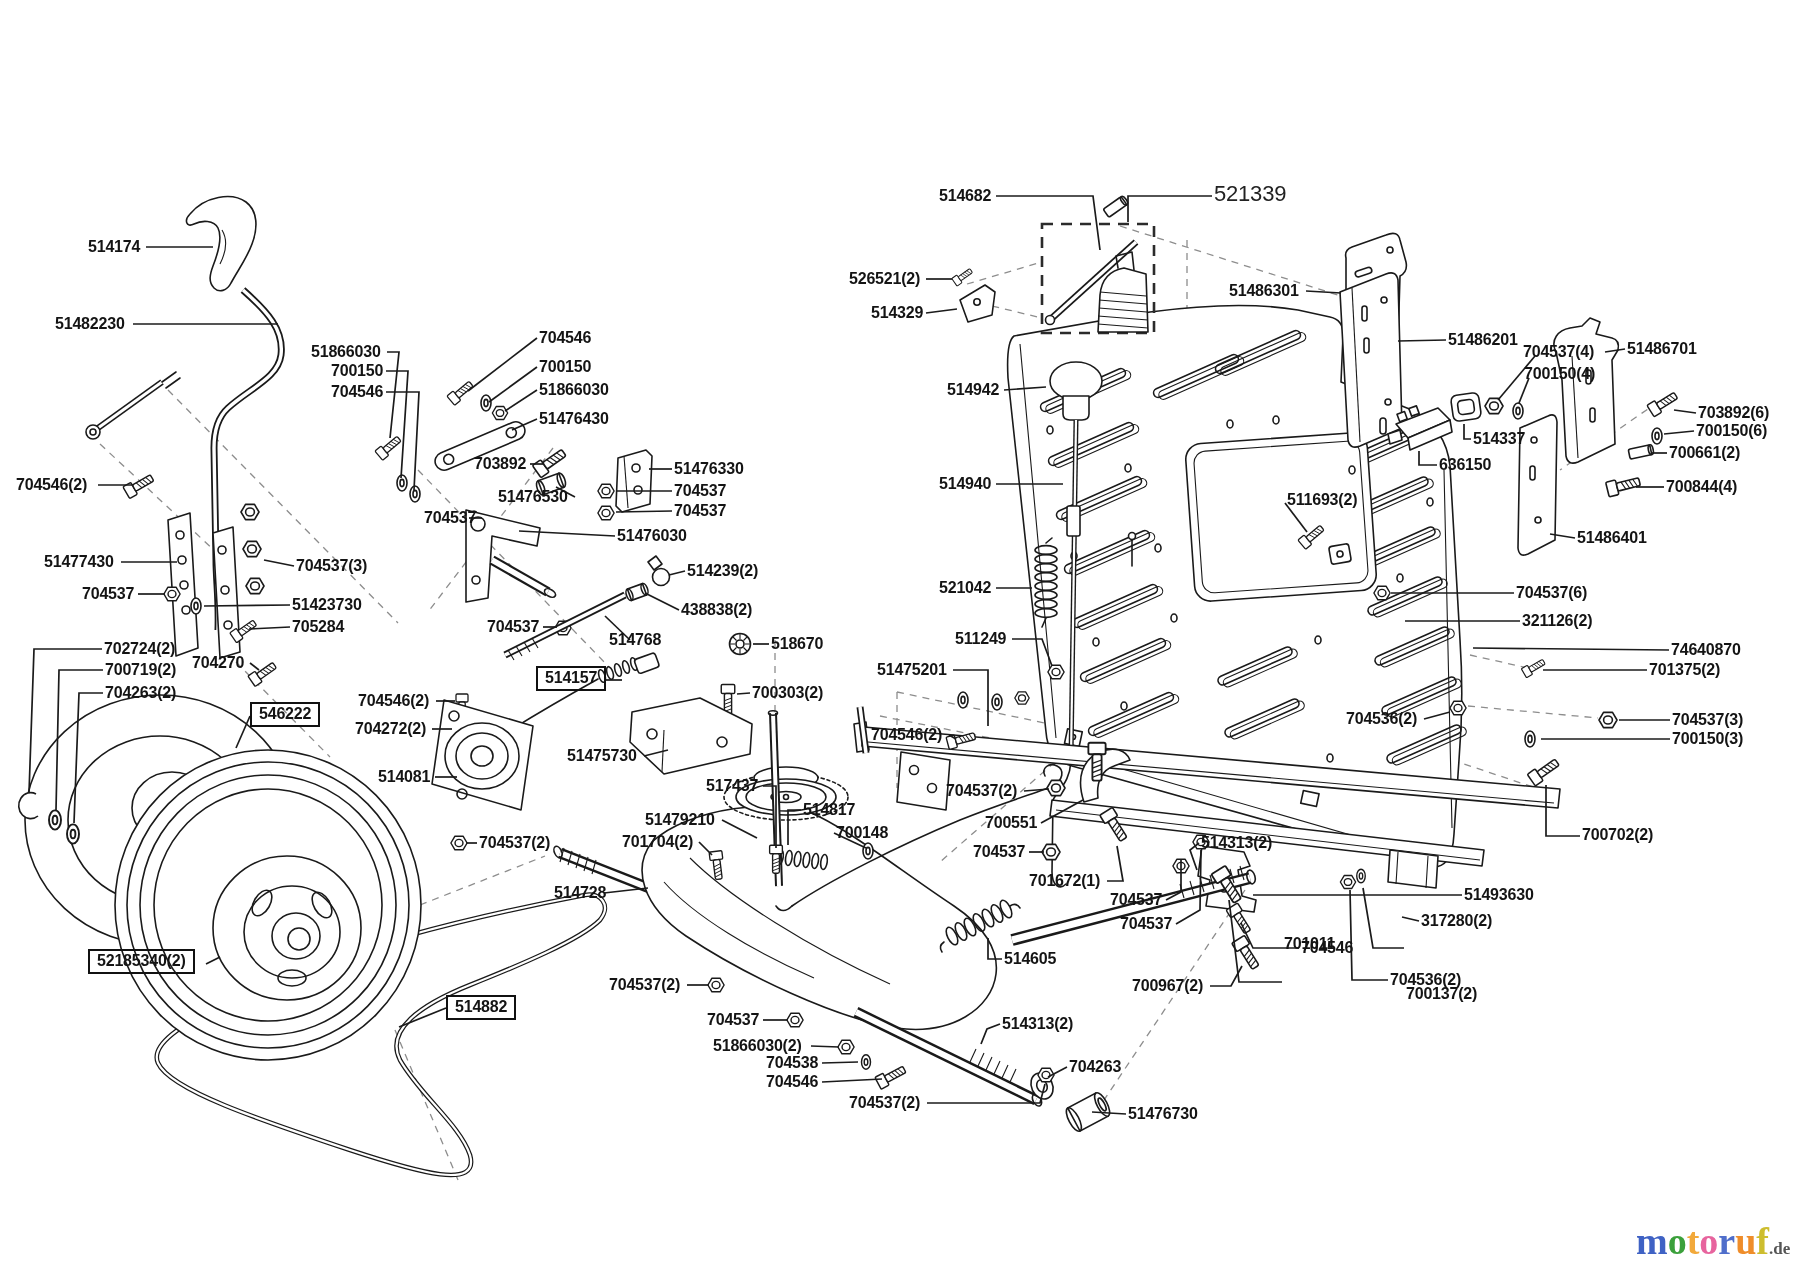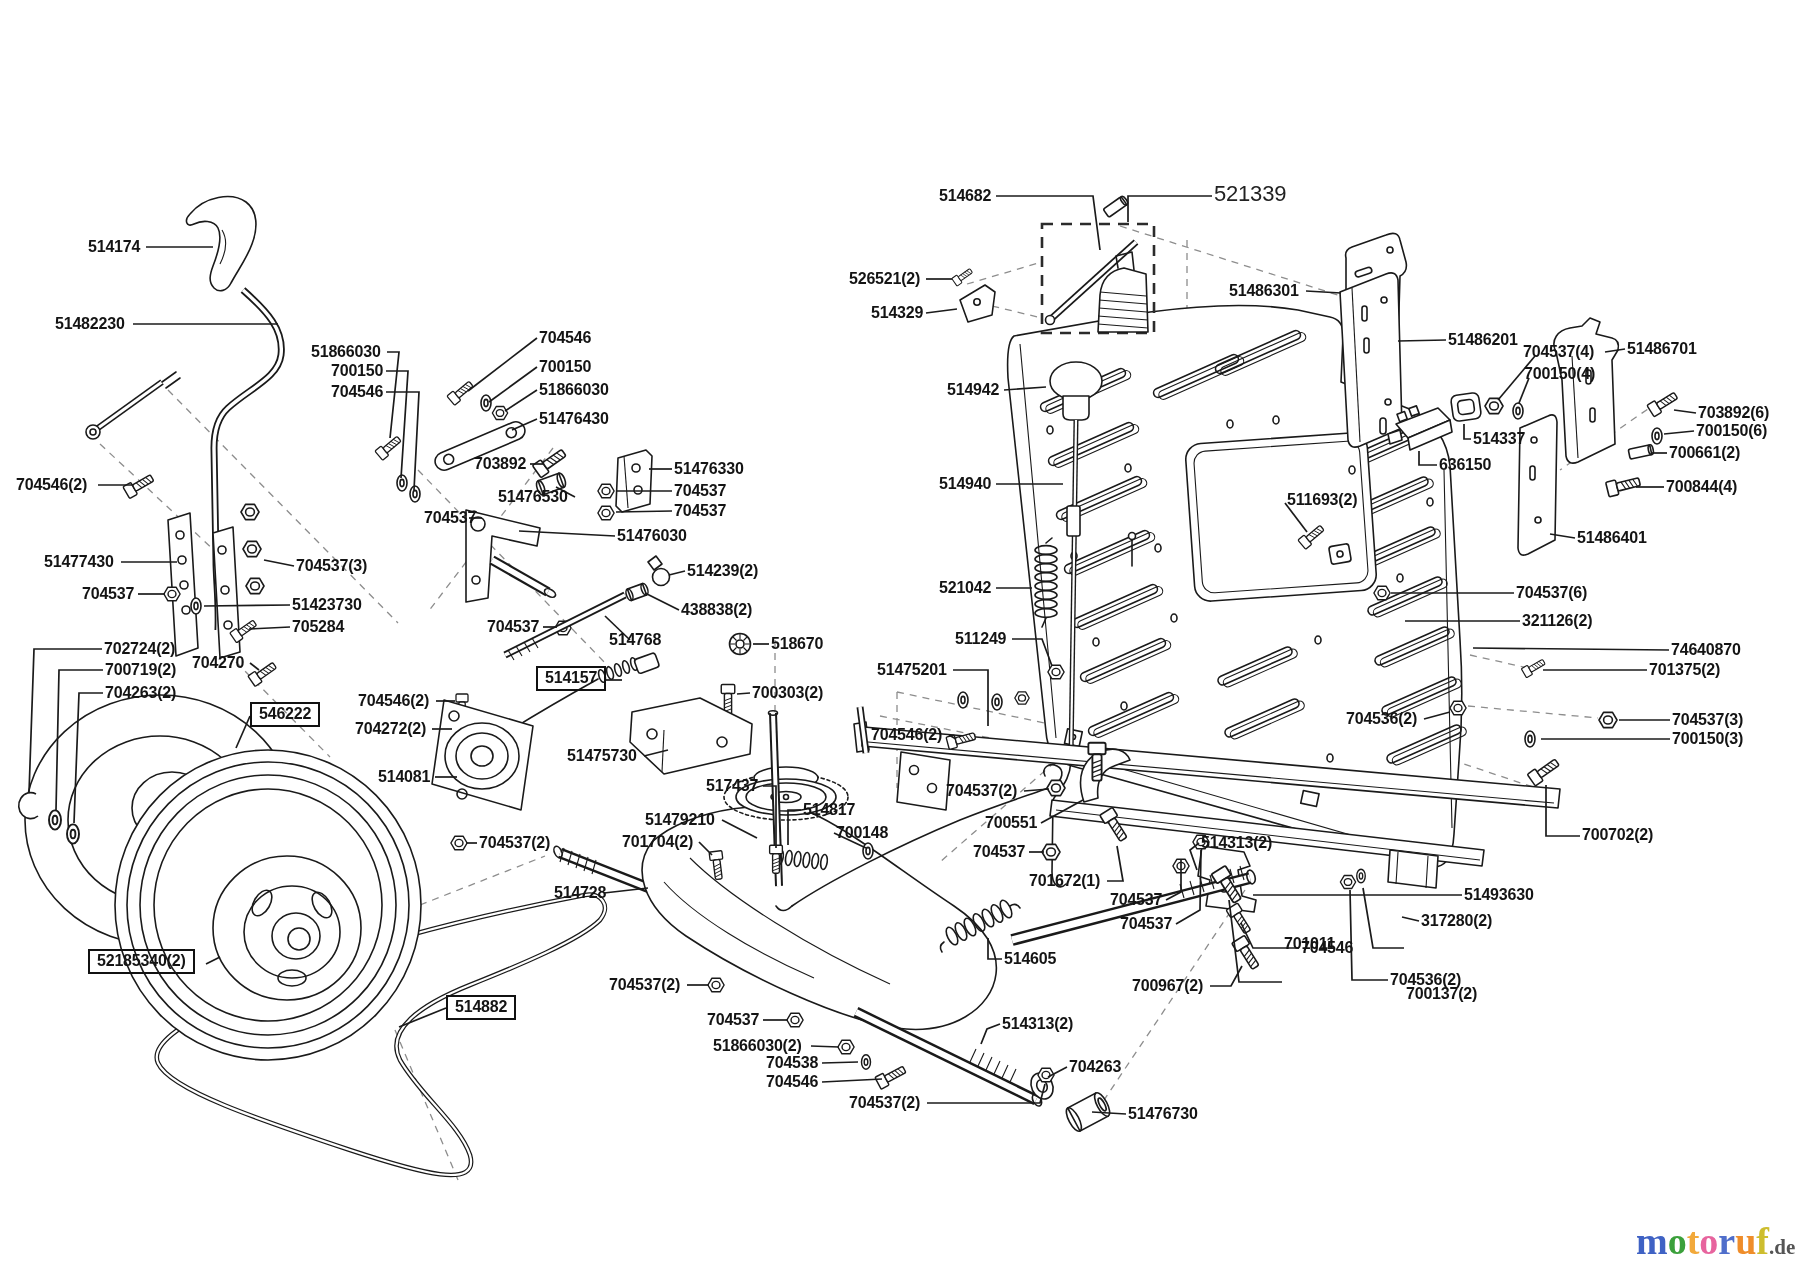--- a/index.html
+++ b/index.html
@@ -13,21 +13,21 @@
   .ti{fill:none;stroke:#fff;stroke-linecap:butt}
   .dash{fill:none;stroke:#8d8d8d;stroke-width:1.3;stroke-dasharray:7 6}
   .dbox{fill:none;stroke:#2b2b2b;stroke-width:2.6;stroke-dasharray:11 8}
   .leader{fill:none;stroke:#1b1b1b;stroke-width:1.7}
   .lbl{position:absolute;font-weight:bold;font-size:16px;line-height:1.05;color:#141414;
        white-space:nowrap;letter-spacing:-0.2px;}
   .lbl.boxed{border:2.4px solid #111;padding:2px 7px;}
   .lbl.light{font-weight:normal;font-size:22px;color:#222;}
   .logo{position:absolute;left:1636px;top:1222px;font-family:"Liberation Serif",serif;
         font-size:38px;font-weight:bold;line-height:1;}
-  .logo-suffix{font-size:21px;font-weight:bold;text-align:center;}
+  .logo-suffix{font-size:17px;font-weight:bold;text-align:center;}
 </style>
 </head>
 <body>
 
 <div id="stage">
 <svg id="art" width="1800" height="1272" viewBox="0 0 1800 1272">
   <defs>
     <g id="nut">
       <path class="fw" d="M-9,0 L-4.5,-7.6 L4.5,-7.6 L9,0 L4.5,7.6 L-4.5,7.6 Z"></path>
       <ellipse class="ln" rx="4.4" ry="4"></ellipse>

